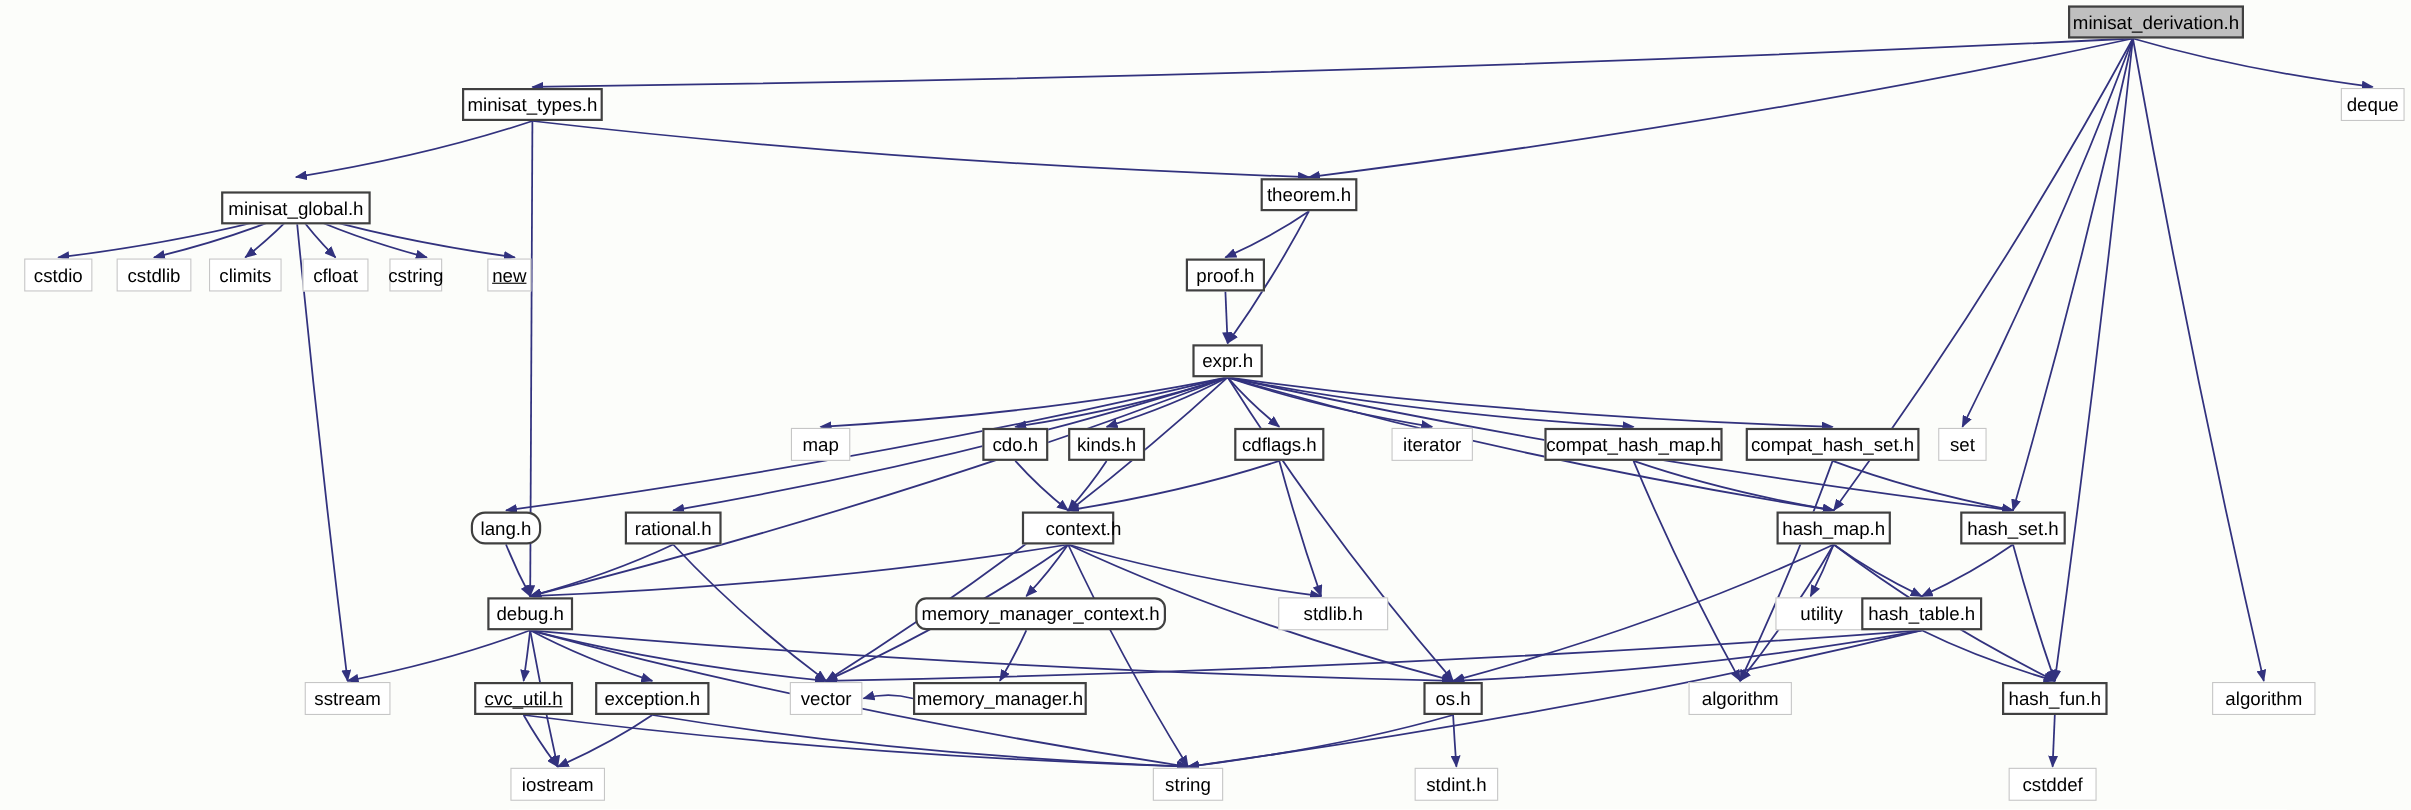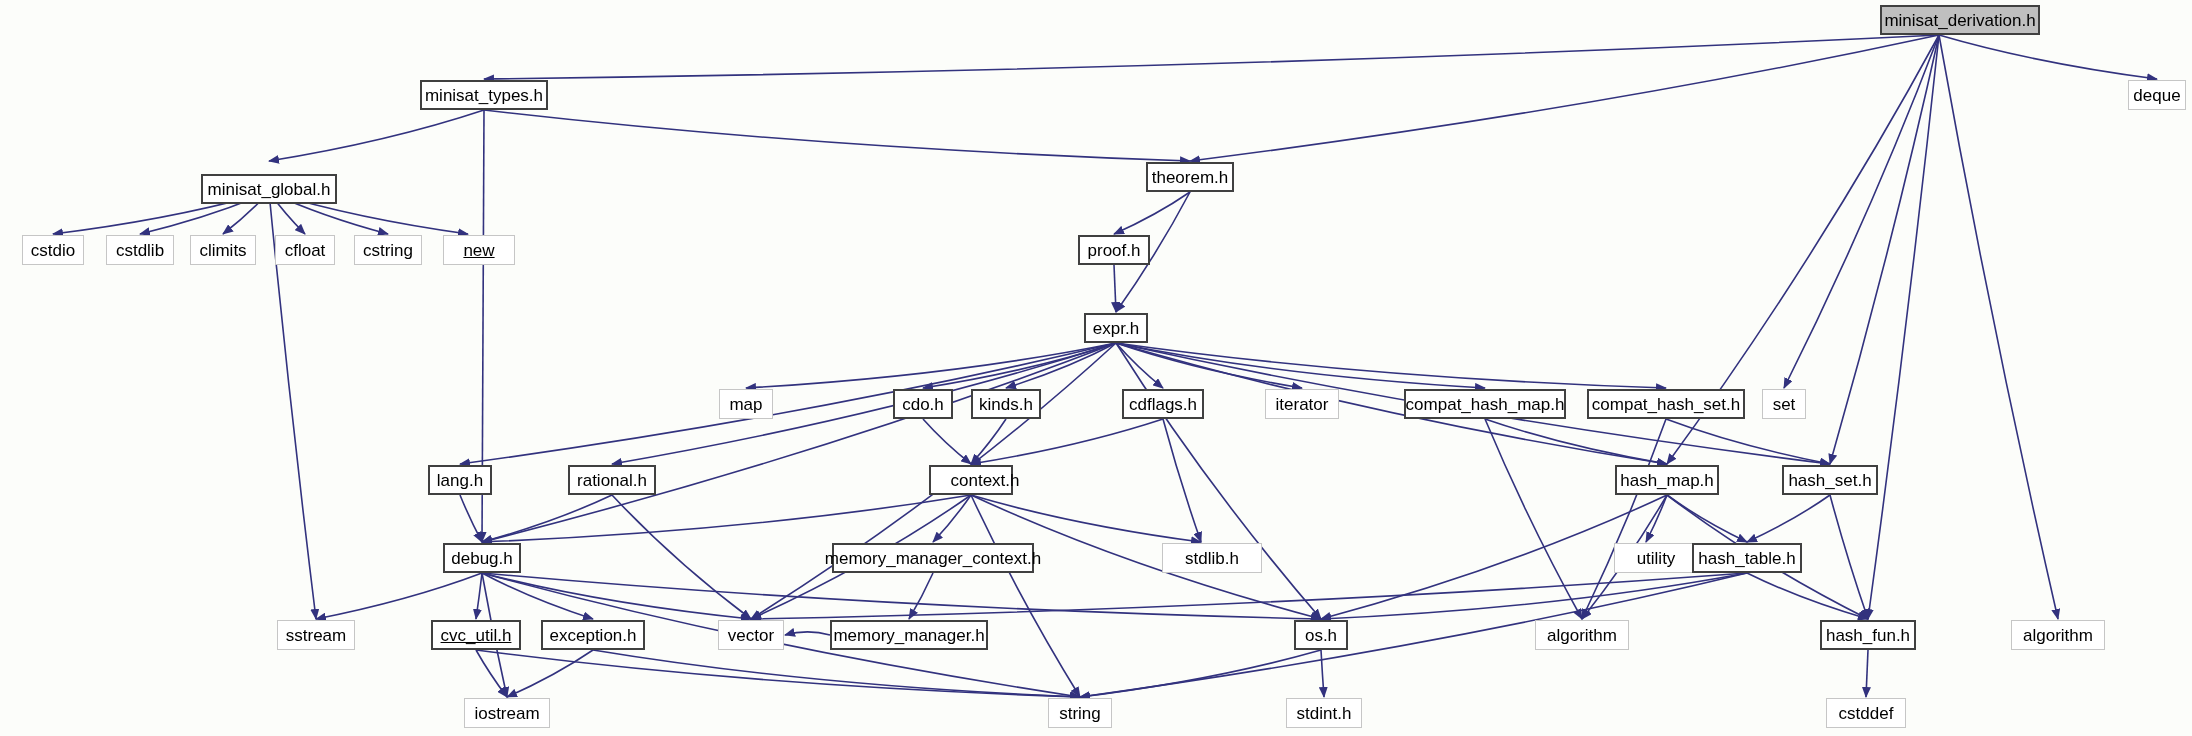--- a/index.html
+++ b/index.html
@@ -165,24 +165,24 @@
       </div>
       <div class="node" style="left: 106px; top: 235px; width: 68px;">
         <span class="node-label">cstdlib</span>
       </div>
       <div class="node" style="left: 190px; top: 235px; width: 66px;">
         <span class="node-label">climits</span>
       </div>
       <div class="node" style="left: 275px; top: 235px; width: 60px; text-align: right;">
         <span class="node-label">cfloat</span>
       </div>
-      <div class="node" style="left: 354px; top: 235px; width: 68px; text-align: right;">
+      <div class="node" style="left: 354px; top: 235px; width: 48px; text-align: right;">
         <span class="node-label">cstring</span>
       </div>
-      <div class="node" style="left: 443px; top: 235px; width: 72px; text-decoration: underline;">
+      <div class="node" style="left: 443px; top: 235px; width: 40px; text-decoration: underline;">
         <span class="node-label">new</span>
       </div>
       <div class="node strong" style="left: 1078px; top: 235px; width: 72px;">
         <span class="node-label">proof.h</span>
       </div>
       <div class="node strong" style="left: 1084px; top: 313px; width: 64px;">
         <span class="node-label">expr.h</span>
       </div>
       <div class="node" style="left: 719px; top: 389px; width: 54px;">
         <span class="node-label">map</span>
@@ -201,36 +201,36 @@
       </div>
       <div class="node strong" style="left: 1404px; top: 389px; width: 162px;">
         <span class="node-label">compat_hash_map.h</span>
       </div>
       <div class="node strong" style="left: 1587px; top: 389px; width: 158px;">
         <span class="node-label">compat_hash_set.h</span>
       </div>
       <div class="node" style="left: 1762px; top: 389px; width: 44px;">
         <span class="node-label">set</span>
       </div>
-      <div class="node strong" style="left: 428px; top: 465px; width: 64px;">
+      <div class="node strong" style="left: 428px; top: 465px; width: 64px; border-radius: 13px;">
         <span class="node-label">lang.h</span>
       </div>
       <div class="node strong" style="left: 568px; top: 465px; width: 88px;">
         <span class="node-label">rational.h</span>
       </div>
       <div class="node strong" style="left: 929px; top: 465px; width: 84px; padding-left: 28px;">
         <span class="node-label">context.h</span>
       </div>
       <div class="node strong" style="left: 1615px; top: 465px; width: 104px;">
         <span class="node-label">hash_map.h</span>
       </div>
       <div class="node strong" style="left: 1782px; top: 465px; width: 96px;">
         <span class="node-label">hash_set.h</span>
       </div>
-      <div class="node strong" style="left: 832px; top: 543px; width: 202px;">
+      <div class="node strong" style="left: 832px; top: 543px; width: 228px; border-radius: 10px;">
         <span class="node-label">memory_manager_context.h</span>
       </div>
       <div class="node" style="left: 1162px; top: 543px; width: 100px;">
         <span class="node-label">stdlib.h</span>
       </div>
       <div class="node" style="left: 1614px; top: 543px; width: 84px;">
         <span class="node-label">utility</span>
       </div>
       <div class="node strong" style="left: 1692px; top: 543px; width: 110px;">
         <span class="node-label">hash_table.h</span>

